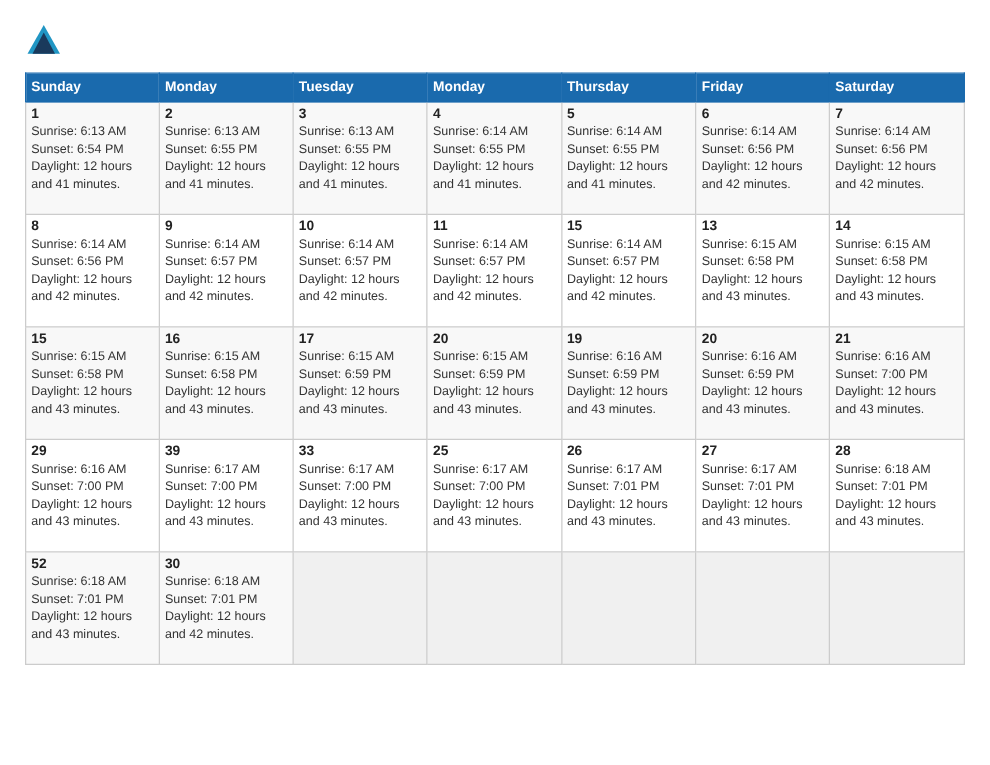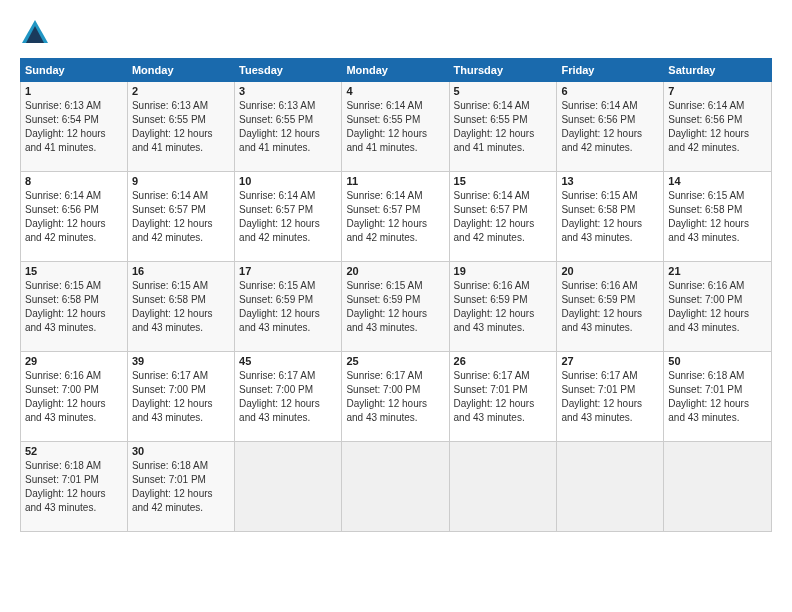--- a/index.html
+++ b/index.html
@@ -316,21 +316,21 @@
       </td>
           <td>
         <span class="day-num">39</span>
         <div class="day-info">
           Sunrise: 6:17 AM<br>
           Sunset: 7:00 PM<br>
           Daylight: 12 hours and 43 minutes.
         </div>
       </td>
           <td>
-        <span class="day-num">45</span>
+        <span class="day-num">33</span>
         <div class="day-info">
           Sunrise: 6:17 AM<br>
           Sunset: 7:00 PM<br>
           Daylight: 12 hours and 43 minutes.
         </div>
       </td>
           <td>
         <span class="day-num">25</span>
         <div class="day-info">
           Sunrise: 6:17 AM<br>
@@ -348,21 +348,21 @@
       </td>
           <td>
         <span class="day-num">27</span>
         <div class="day-info">
           Sunrise: 6:17 AM<br>
           Sunset: 7:01 PM<br>
           Daylight: 12 hours and 43 minutes.
         </div>
       </td>
           <td>
-        <span class="day-num">50</span>
+        <span class="day-num">28</span>
         <div class="day-info">
           Sunrise: 6:18 AM<br>
           Sunset: 7:01 PM<br>
           Daylight: 12 hours and 43 minutes.
         </div>
       </td>
         </tr>
         <tr>
           <td>
         <span class="day-num">52</span>

